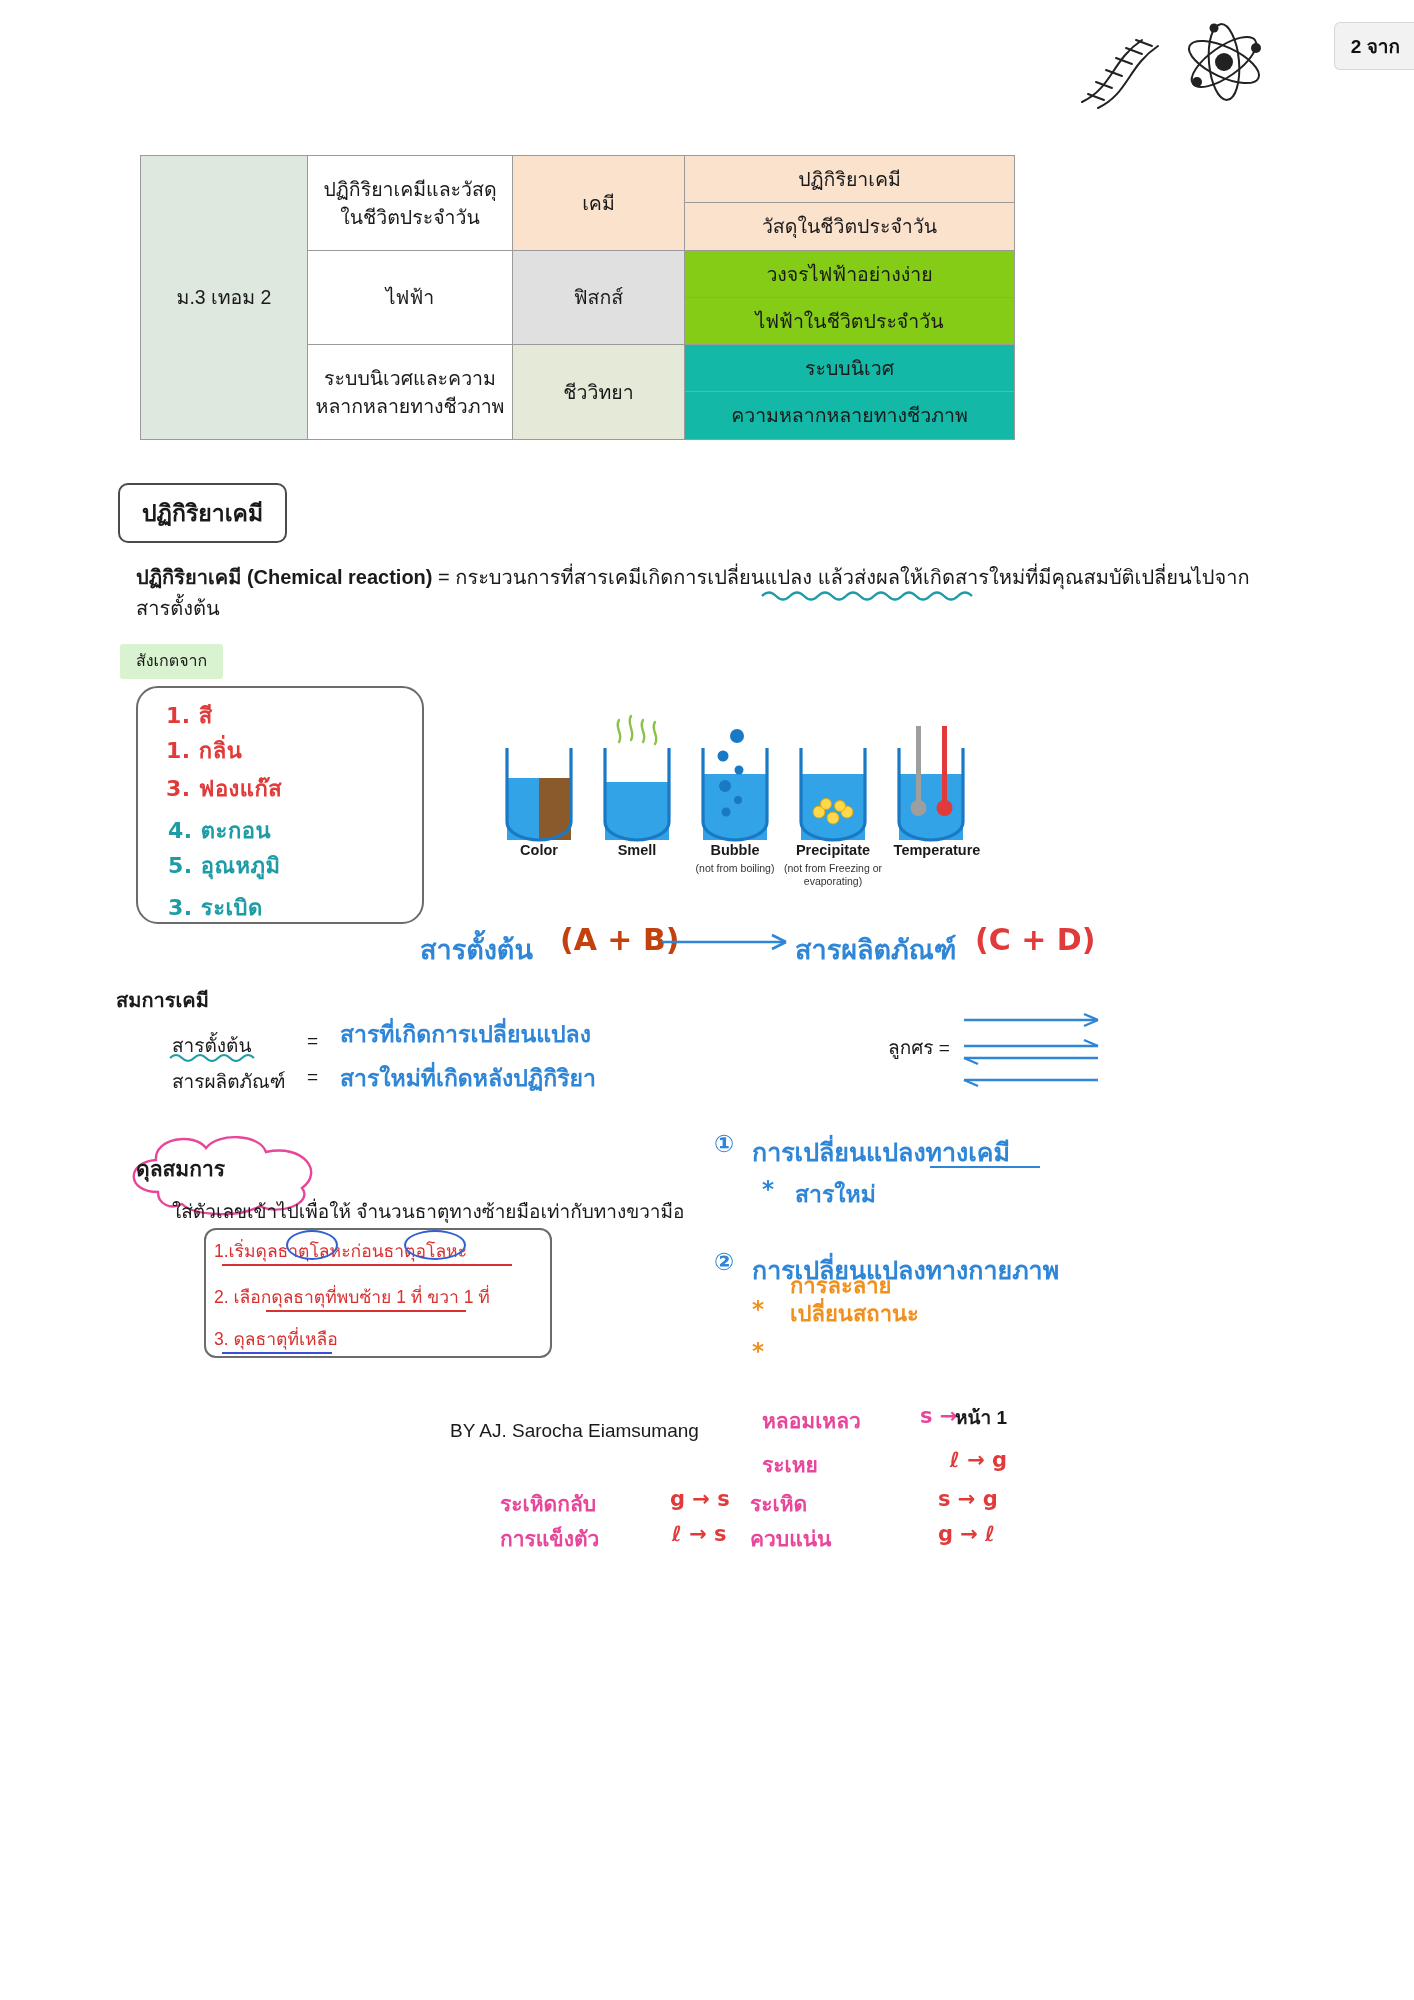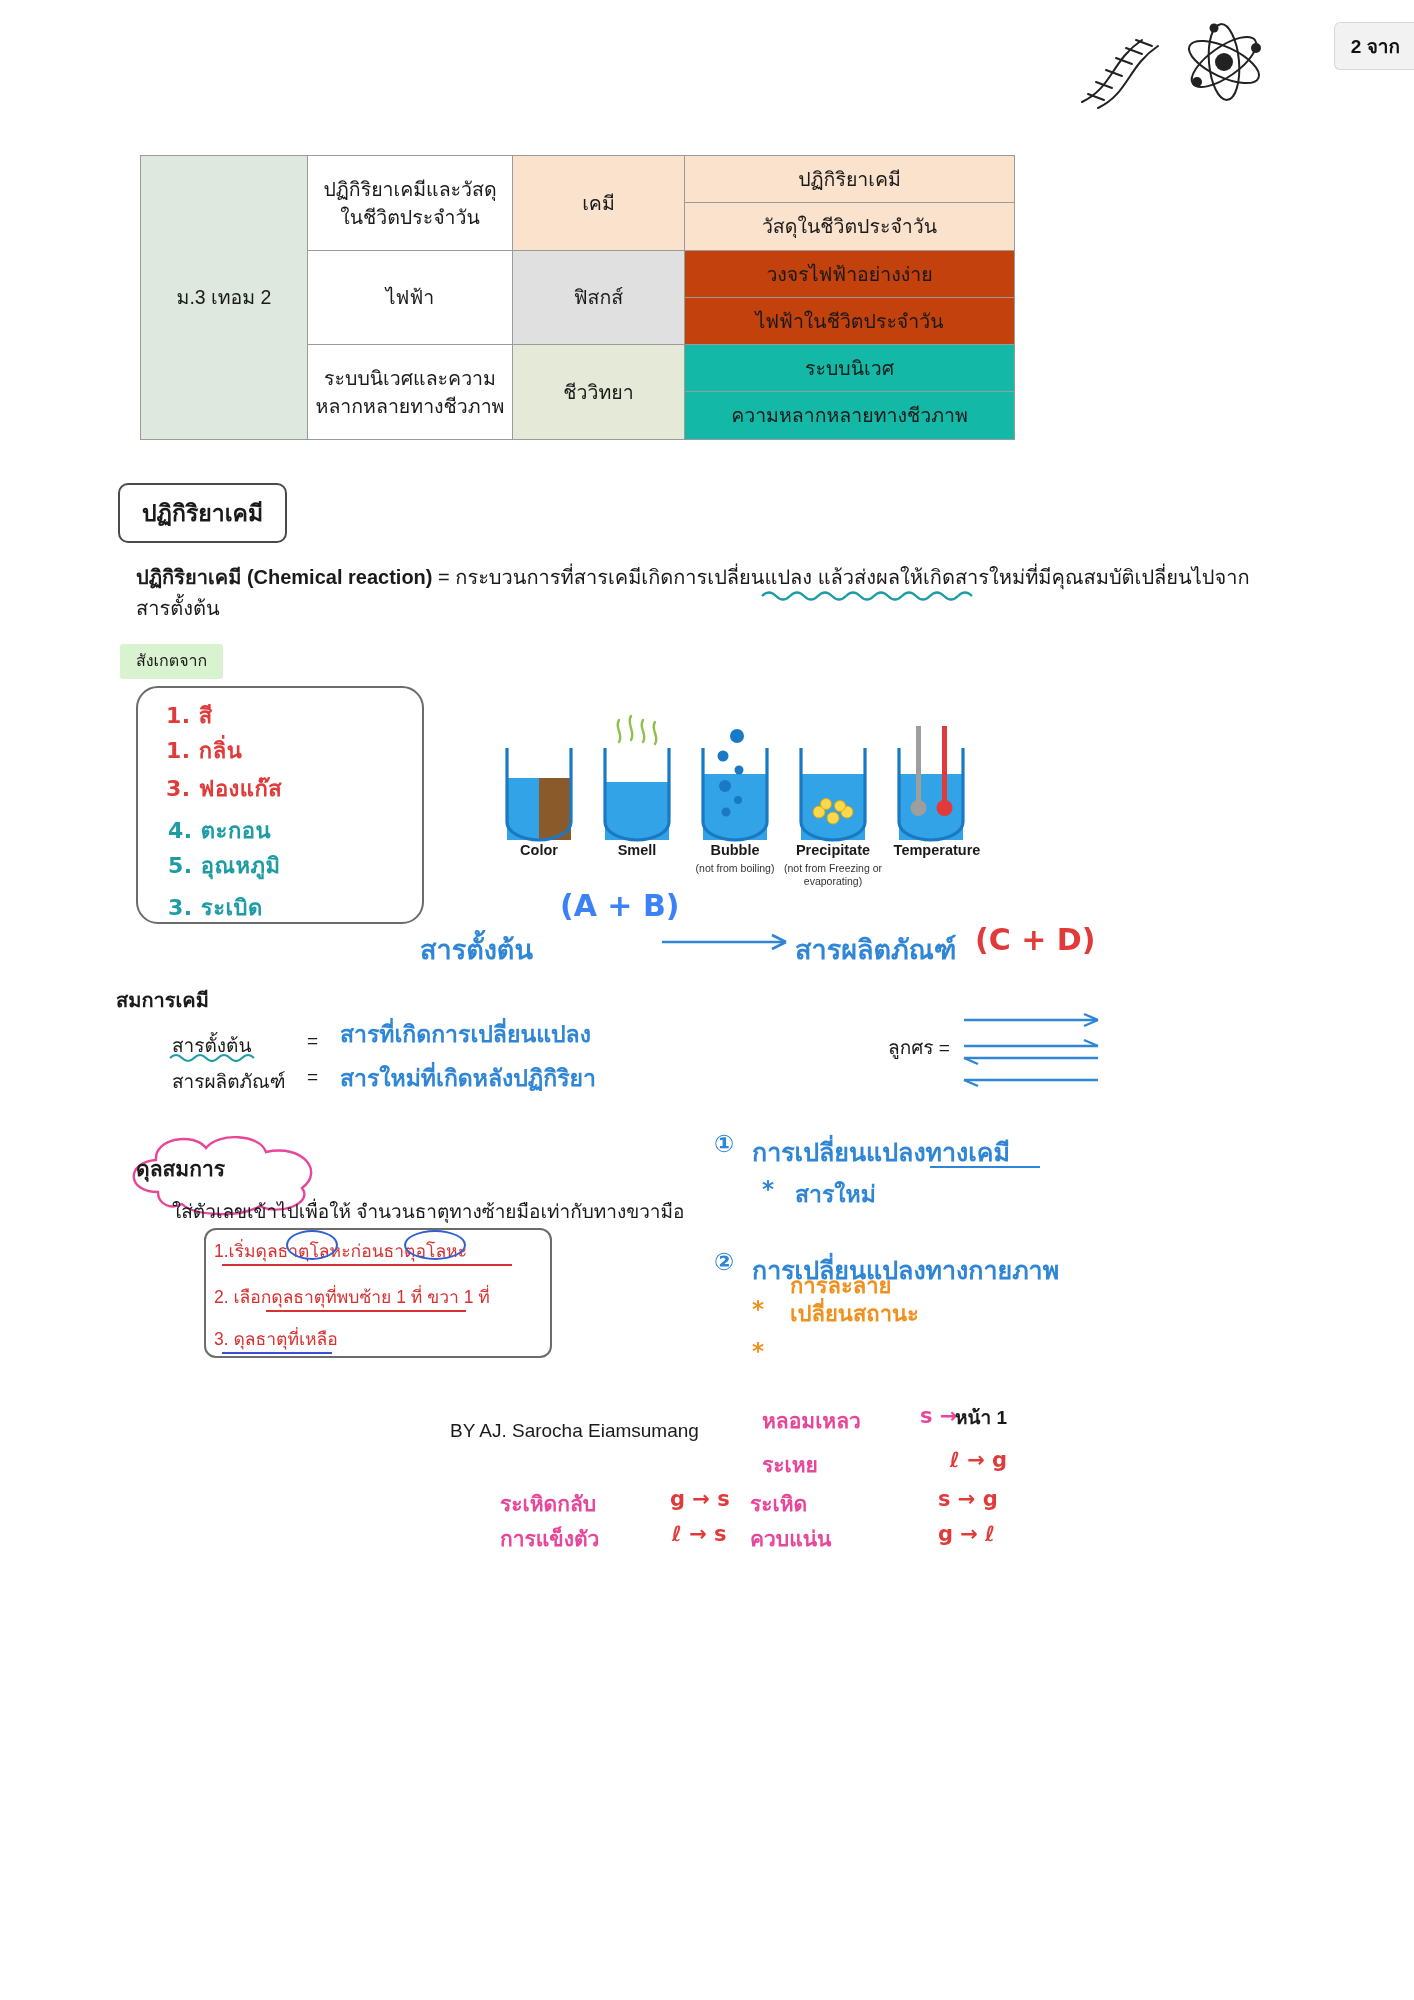--- a/index.html
+++ b/index.html
@@ -44,21 +44,21 @@
     text-align: center;
     padding: 9px 6px;
     line-height: 1.45;
   }
   .cell-term { background: #dfe8df; width: 167px; font-size: 19.5px; }
   .cell-topic { background: #ffffff; width: 205px; }
   .cell-subj-chem { background: #fbe2cd; width: 172px; }
   .cell-subj-phys { background: #e0e0e0; width: 172px; }
   .cell-subj-bio  { background: #e5ead8; width: 172px; }
   .cell-det-chem { background: #fbe2cd; }
-  .cell-det-phys { background: #c2410c; }
+  .cell-det-phys { background: #84cc16; }
   .cell-det-bio  { background: #14b8a6; }
 
   
   .section-chip {
     position: absolute;
     left: 118px; top: 483px;
     border: 2px solid #4a4a4a;
     border-radius: 10px;
     padding: 10px 22px;
     font-size: 23px;
@@ -134,21 +134,21 @@
   }
 
   
   .rxn-hand {
     position: absolute;
     font-family: "DejaVu Sans", sans-serif;
     font-size: 27px;
     font-weight: bold;
   }
   .rxn-left  { left: 420px; top: 928px; color: #2f86d6; }
-  .rxn-ab    { left: 560px; top: 888px; color: #3b82f6; font-size: 30px; }
+  .rxn-ab    { left: 560px; top: 922px; color: #c2410c; font-size: 30px; }
   .rxn-right { left: 795px; top: 928px; color: #2f86d6; }
   .rxn-cd    { left: 975px; top: 922px; color: #e03a3a; font-size: 30px; }
   .rxn-arrow { position:absolute; left: 660px; top: 930px; width: 140px; height: 24px; }
 
   
   .eq-title {
     position: absolute; left: 116px; top: 984px;
     font-size: 20px; font-weight: bold;
   }
   .eq-row1-label { position: absolute; left: 172px; top: 1030px; font-size: 19px; }

